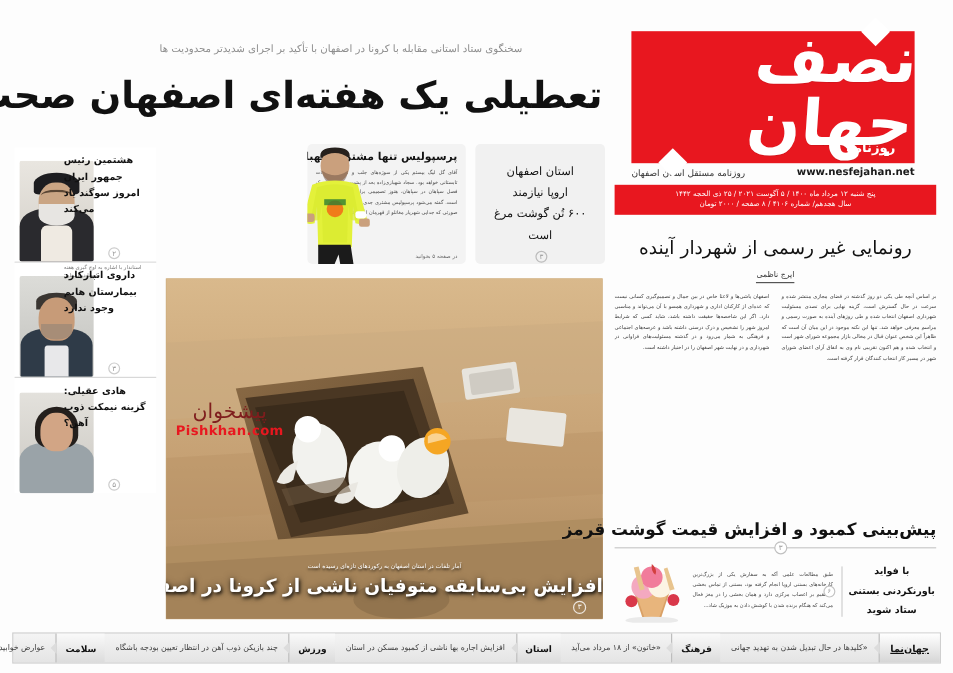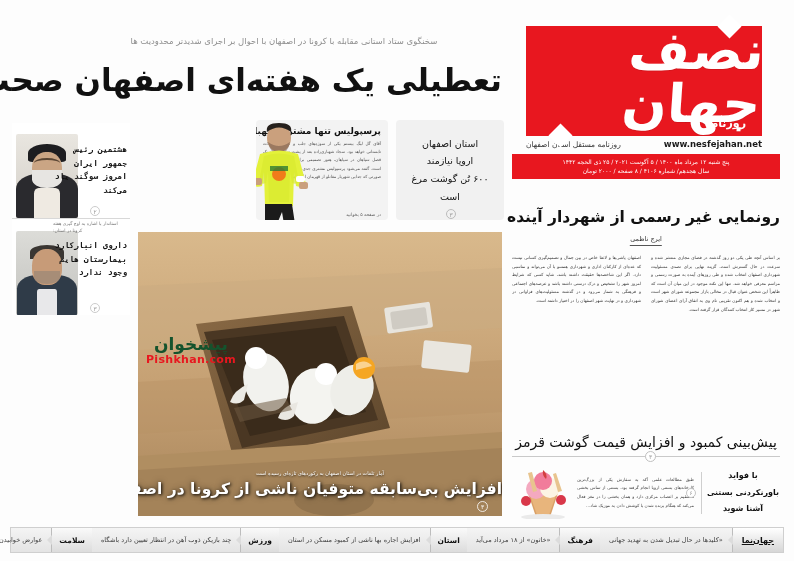--- a/index.html
+++ b/index.html
@@ -92,27 +92,26 @@
     background: #fff;
   }
   .side-item:last-child { border-bottom: none; }
   .side-photo {
     position: absolute; bottom: 0; left: 4px;
     width: 62px; height: 84px;
     border-radius: 2px;
     overflow: hidden;
   }
   .side-text {
-    position: absolute; top: 20px; right: 3px;
+    position: absolute; top: 4px; right: 3px;
     width: 74px;
-    text-align: right;
+    text-align: left;
     font-size: 8px; font-weight: 700; color: #111;
     line-height: 1.7;
     z-index: 3;
-    font-family: Liberation Mono, monospace;
   }
   .side-kicker {
     position: absolute; top: 2px; right: 3px;
     width: 74px; text-align: left;
     font-size: 4.5px; color: #777; line-height: 1.5;
   }
   .side-num {
     position: absolute; bottom: 2px; right: 30px;
     font-size: 6px; color: #999;
     border: 1px solid #ccc; border-radius: 50%;
@@ -211,53 +210,53 @@
   .photo-num {
     position: absolute; bottom: 4px; right: 14px;
     width: 11px; height: 11px; line-height: 10px;
     border: 1px solid rgba(255,255,255,.8); border-radius: 50%;
     color: #fff; font-size: 6px; text-align: center; z-index: 9;
   }
   .watermark {
     position: absolute; top: 104px; left: 8px;
     z-index: 10; text-align: center;
   }
-  .wm-fa { font-size: 17px; font-weight: 700; color: #14532d; line-height: 1; }
+  .wm-fa { font-size: 17px; font-weight: 400; color: #7f1d1d; line-height: 1; }
   .wm-en { font-size: 11px; font-weight: 700; color: #e8171f; letter-spacing: .3px; direction: ltr; }
 
   
   .right-col {
     position: absolute; top: 198px; right: 14px;
     width: 268px;
   }
   .edit-title {
-    font-size: 15.5px; font-weight: 700; color: #111;
-    text-align: center; white-space: nowrap; margin-top: 10px;
+    font-size: 15.5px; font-weight: 400; color: #111;
+    text-align: center; white-space: nowrap;
   }
   .edit-author {
     font-size: 6.5px; color: #333; text-align: center;
     margin-top: 6px; padding-bottom: 2px;
     border-bottom: 1px solid #555;
     display: inline-block;
     position: relative; right: 50%; transform: translateX(50%);
   }
   .edit-cols {
     display: flex; gap: 10px; margin-top: 8px;
     height: 196px; overflow: hidden;
   }
   .edit-cols .col {
     flex: 1;
     font-size: 4.3px; color: #3a3a3a;
     line-height: 2.0; text-align: justify;
   }
   .redmeat-title {
     position: absolute; top: 236px; right: 0;
     width: 268px;
-    font-size: 14px; font-weight: 400; color: #111;
-    text-align: center; white-space: nowrap;
+    font-size: 14px; font-weight: 700; color: #111;
+    text-align: left; white-space: nowrap;
   }
   .redmeat-rule {
     position: absolute; top: 258px; right: 0; width: 268px;
     border-top: 1px solid #c9c9c9;
   }
   .redmeat-num {
     position: absolute; top: 253px; right: 124px;
     width: 11px; height: 11px; line-height: 10px;
     border: 1px solid #c0c0c0; border-radius: 50%;
     font-size: 6px; color: #999; text-align: center; background: #fff;
@@ -320,21 +319,21 @@
     padding: 0 9px;
     font-size: 6.5px; color: #3d3d3d; white-space: nowrap;
   }
   .bar-sep { flex: 1; }
 </style>
 </head>
 <body>
 
 <div class="page">
 
-  <div class="top-banner">سخنگوی ستاد استانی مقابله با کرونا در اصفهان با احوال بر اجرای شدیدتر محدودیت ها</div>
+  <div class="top-banner">سخنگوی ستاد استانی مقابله با کرونا در اصفهان با تأکید بر اجرای شدیدتر محدودیت ها</div>
 
   <div class="masthead">
     <div class="logo-box">
       <span class="logo-diamond tr"></span>
       <span class="logo-diamond bl"></span>
       <span class="logo-word">نصف جهان</span>
       <span class="logo-sub">روزنامه</span>
     </div>
     <div class="logo-underrow">
       <span class="url">www.nesfejahan.net</span>
@@ -376,20 +375,33 @@
           <div class="f-hair" style="top:14px;width:34px;height:14px;background:#3a3632;border-radius:50% 50% 0 0"></div>
           <div class="f-head" style="top:18px;width:30px;height:36px;background:#c79b78"></div>
           <div class="f-beard" style="top:40px;width:26px;height:13px;background:#8d8277;opacity:.55"></div>
         </div>
       </div>
       <div class="side-kicker">استاندار با اشاره به اوج گیری هفته کرونا در استان:</div>
       <div class="side-text">داروی انبارکارد بیمارستان هایم وجود ندارد</div>
       <div class="side-num">۳</div>
     </div>
 
+    <div class="side-item">
+      <div class="side-photo">
+        <div class="face">
+          <div class="f-bg" style="background:linear-gradient(#e3e1dc,#cbc8c2)"></div>
+          <div class="f-body" style="width:62px;height:42px;background:#9aa3a8"></div>
+          <div class="f-hair" style="top:12px;width:36px;height:34px;background:#241f1c;border-radius:50% 50% 30% 30%"></div>
+          <div class="f-head" style="top:17px;width:27px;height:32px;background:#d2a585"></div>
+        </div>
+      </div>
+      <div class="side-kicker"></div>
+      <div class="side-text">هادی عقیلی: گزینه نیمکت ذوب آهن؟</div>
+      <div class="side-num">۵</div>
+    </div>
 
   </div>
 
   <div class="mid-stories">
 
     <div class="chicken-box">
       <div class="line">استان اصفهان</div>
       <div class="line">اروپا نیازمند</div>
       <div class="line">۶۰۰ تُن گوشت مرغ</div>
       <div class="line">است</div>
@@ -481,21 +493,21 @@
 
     <div class="redmeat-title">پیش‌بینی کمبود و افزایش قیمت گوشت قرمز</div>
     <div class="redmeat-rule"></div>
     <div class="redmeat-num">۳</div>
 
     
     <div class="icecream">
       <div class="ic-title">
         <div>با فواید</div>
         <div>باورنکردنی بستنی</div>
-        <div>آشنا شوید</div>
+        <div>ستاد شوید</div>
       </div>
       <div class="ic-divider"></div>
       <div class="ic-body">طبق مطالعات علمی آکه به سفارش یکی از بزرگ‌ترین کارخانه‌های بستنی اروپا انجام گرفته بود، بستنی از تماس بخشی مستقیم بر اعصاب مرکزی دارد و همان بخشی را در مغز فعال می‌کند که هنگام برنده شدن با کوشش دادن به موزیک شاد…</div>
       <div class="ic-img">
         <svg viewBox="0 0 62 52" width="62" height="52">
           <path d="M16 26 L46 26 L38 50 L24 50 Z" fill="#d9a066"></path>
           <path d="M18 28 L44 28 L37 48 L25 48 Z" fill="#e8b57c"></path>
           <circle cx="24" cy="22" r="10" fill="#f4a9c0"></circle>
           <circle cx="38" cy="21" r="10" fill="#fcf4e4"></circle>
           <circle cx="31" cy="14" r="9" fill="#f17c9b"></circle>
@@ -519,21 +531,21 @@
     <div class="nav-seg">
       <div class="nav-tab">فرهنگ</div>
       <div class="nav-link">«خاتون» از ۱۸ مرداد می‌آید</div>
     </div>
     <div class="nav-seg">
       <div class="nav-tab">استان</div>
       <div class="nav-link">افزایش اجاره بها ناشی از کمبود مسکن در استان</div>
     </div>
     <div class="nav-seg">
       <div class="nav-tab">ورزش</div>
-      <div class="nav-link">چند بازیکن ذوب آهن در انتظار تعیین دارد باشگاه</div>
+      <div class="nav-link">چند بازیکن ذوب آهن در انتظار تعیین بودجه باشگاه</div>
     </div>
     <div class="nav-seg">
       <div class="nav-tab">سلامت</div>
       <div class="nav-link">عوارض خوابیدن زیاد</div>
     </div>
     <div class="bar-sep"></div>
   </div>
 
 </div>
 

